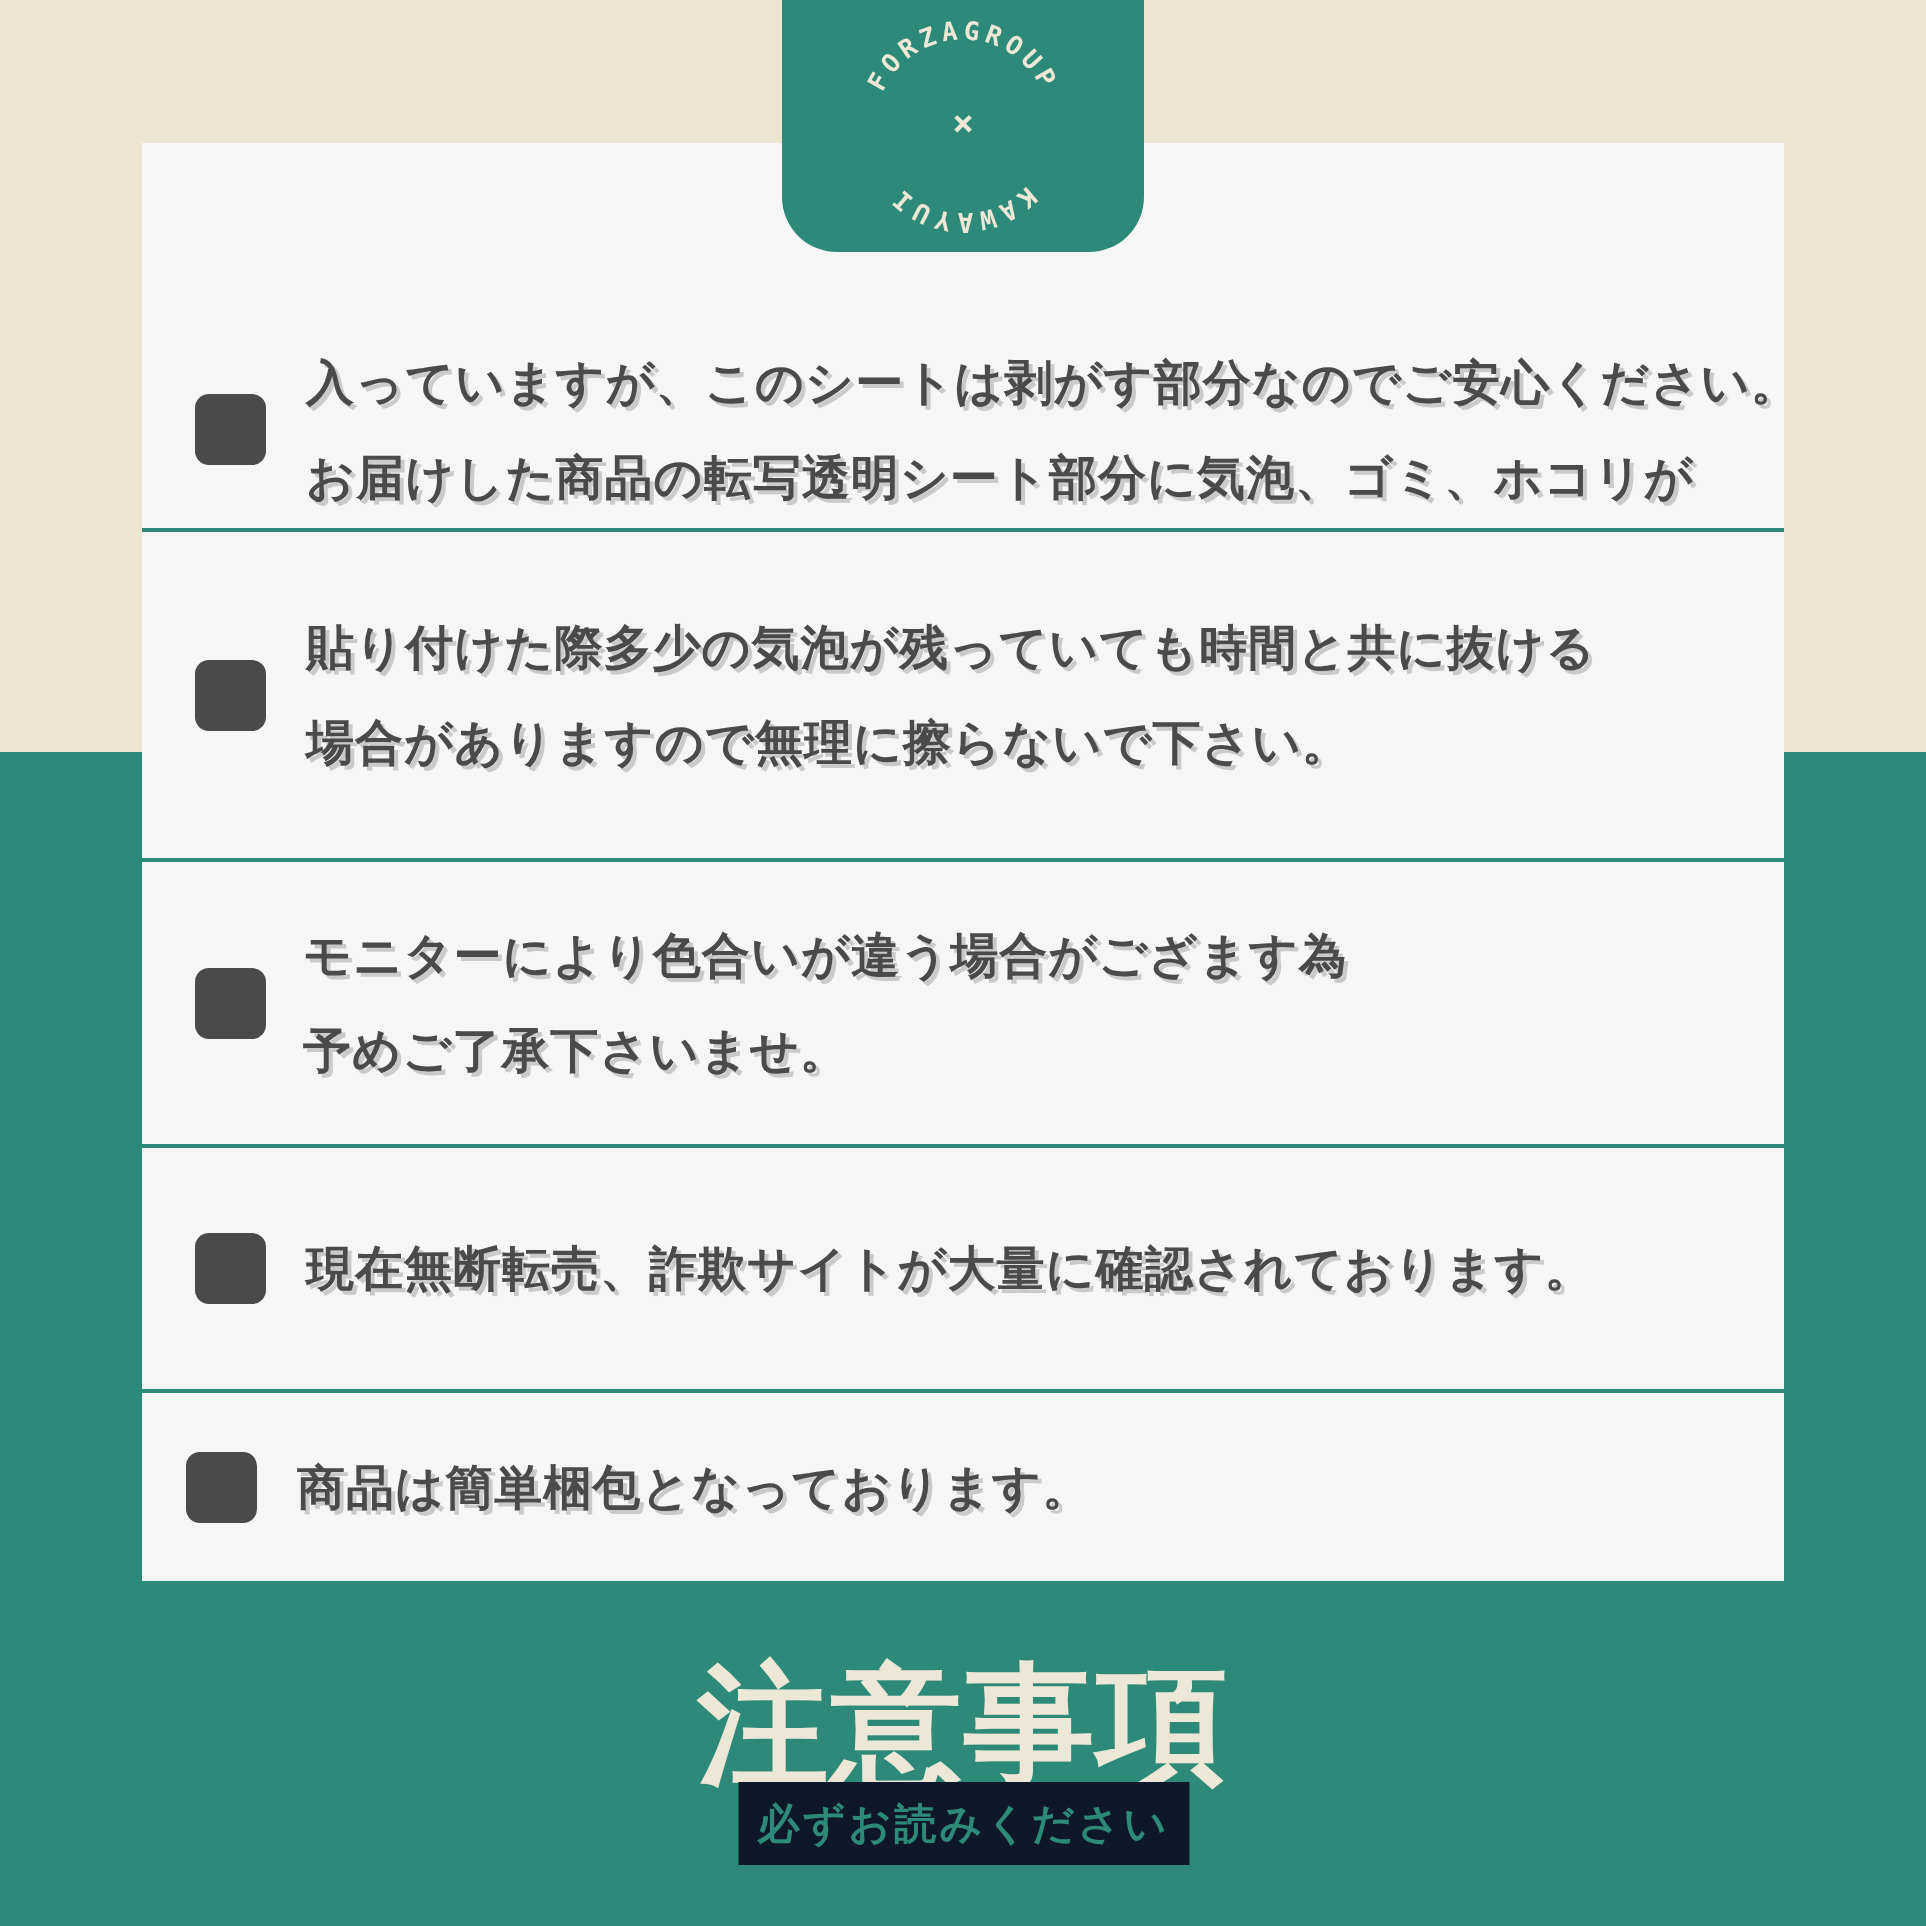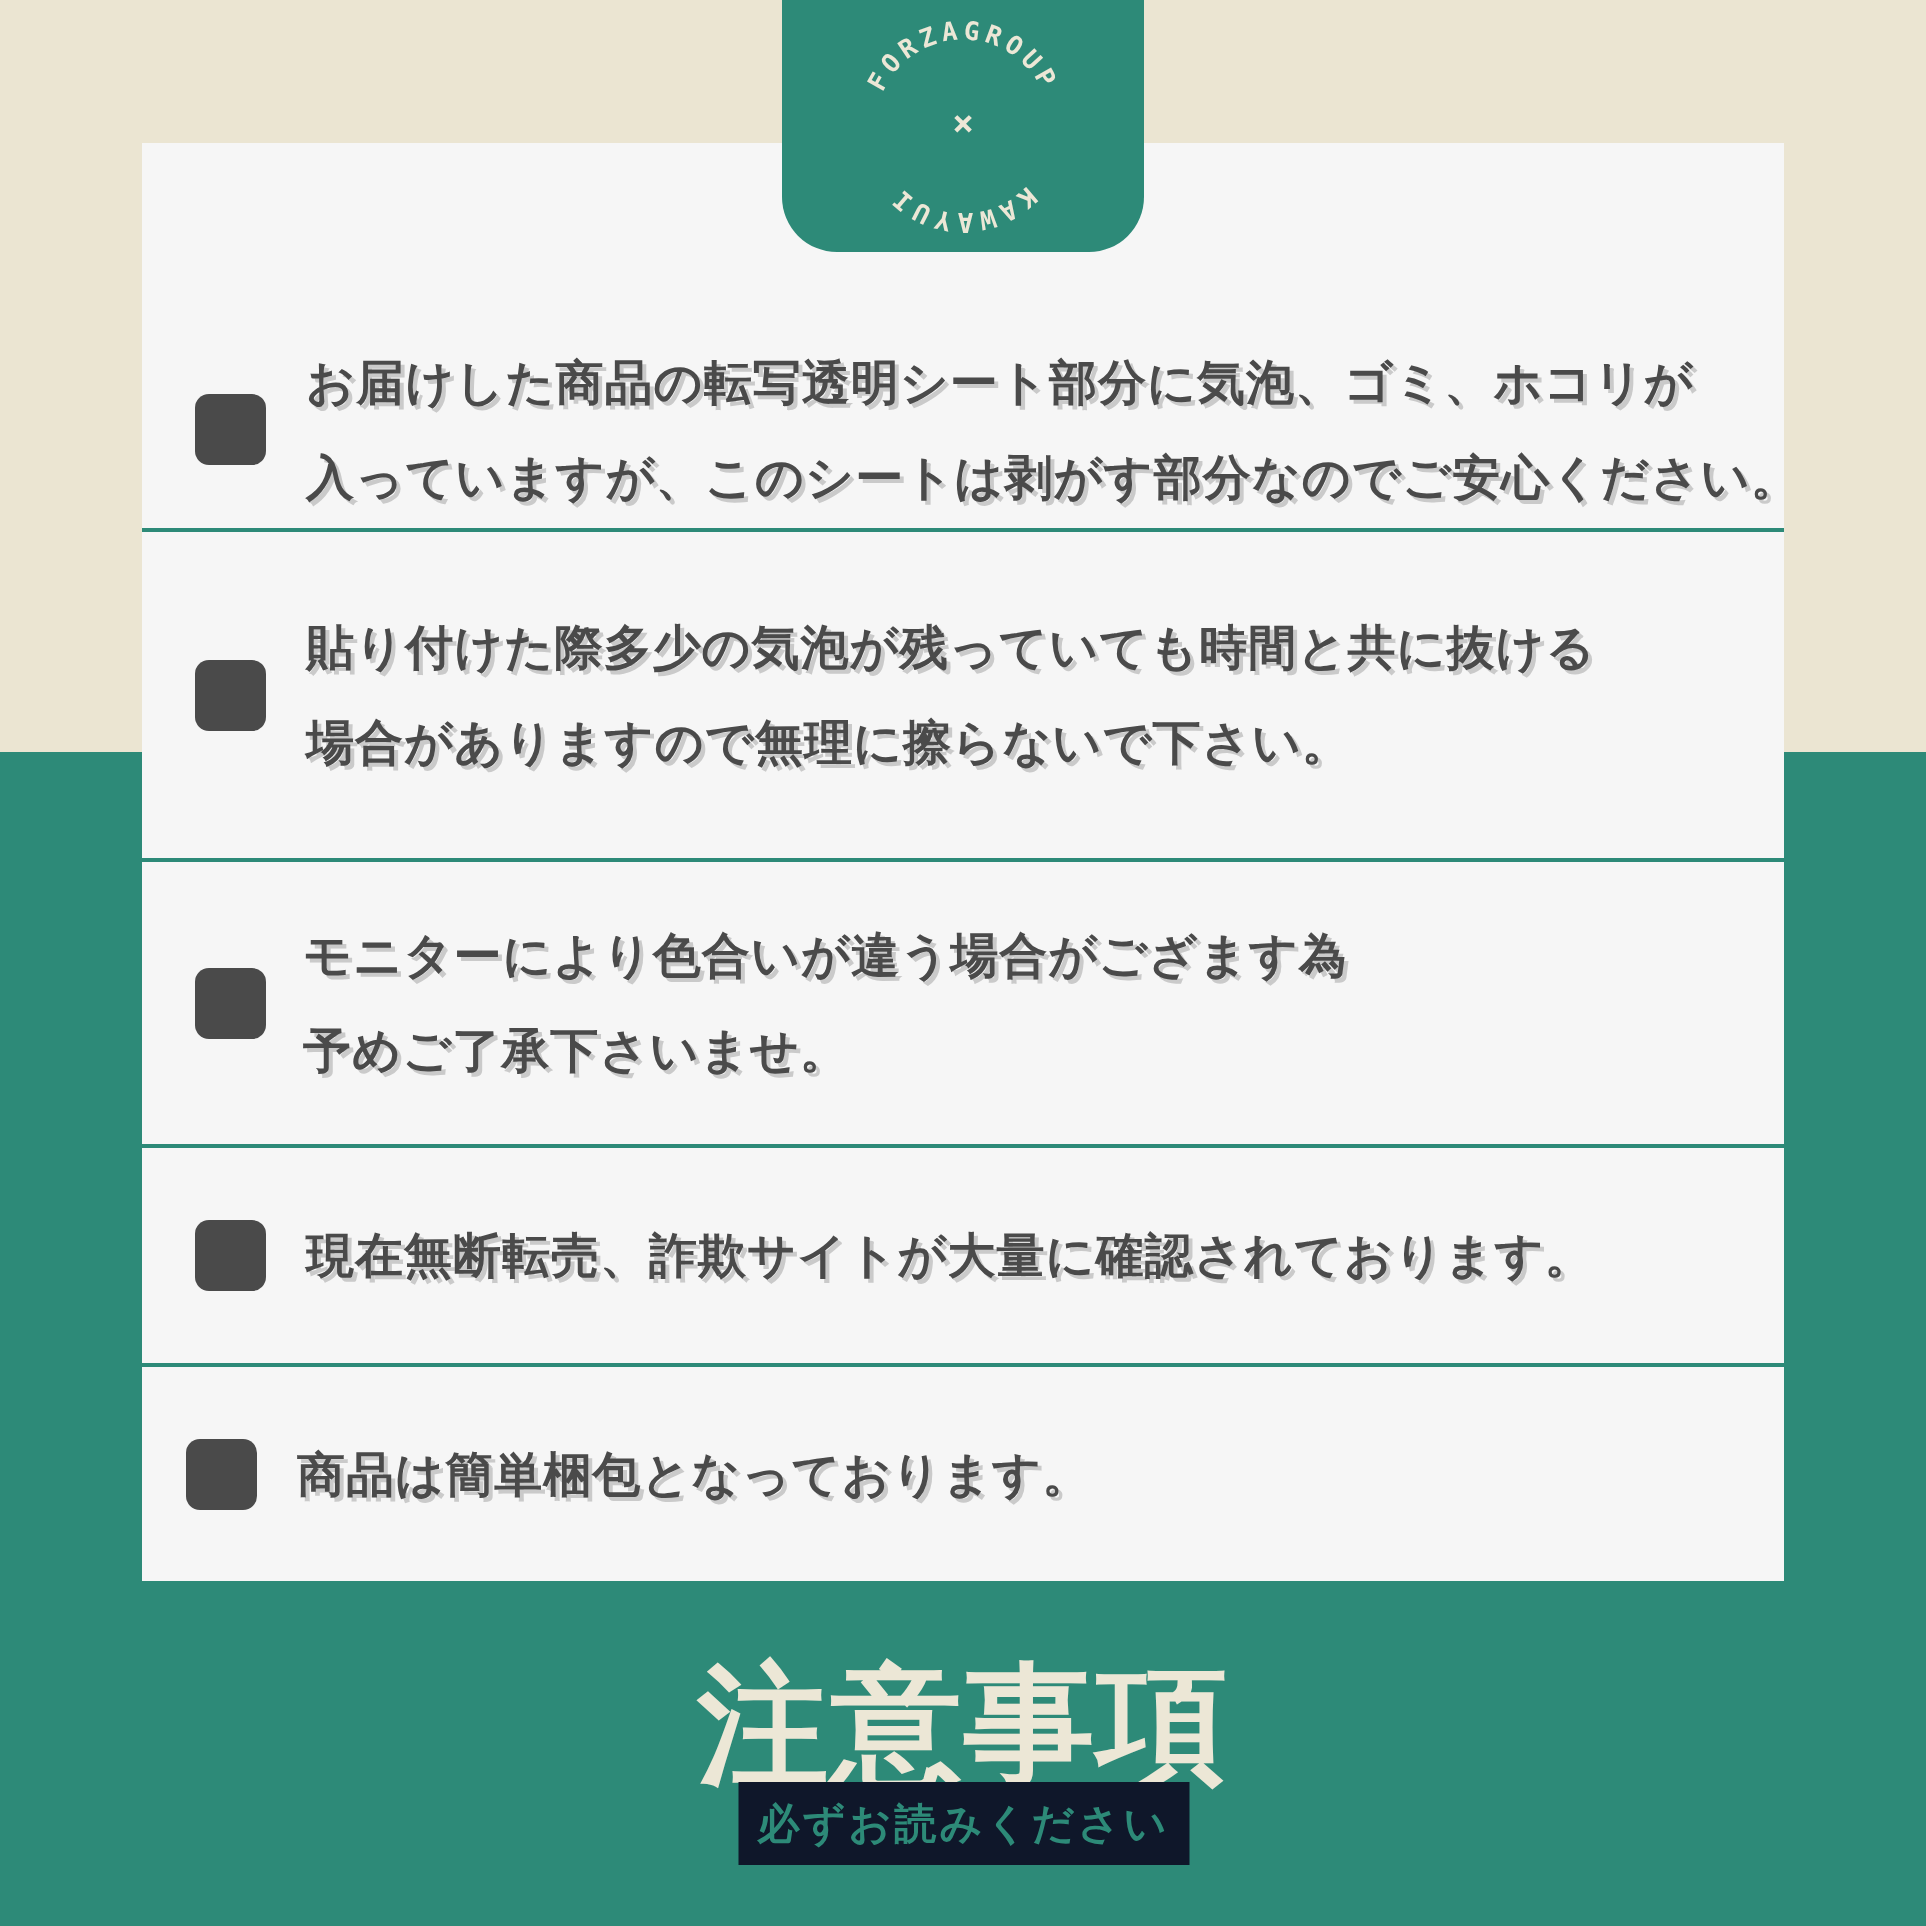--- a/index.html
+++ b/index.html
@@ -40,21 +40,21 @@
   .row {
     display: flex;
     align-items: center;
     padding-left: 53px;
     gap: 40px;
     box-sizing: border-box;
   }
   .row-1 { height: 385px; padding-top: 188px; }
   .row-2 { height: 326px; }
   .row-3 { height: 282px; gap: 37px; }
-  .row-4 { height: 215px; }
+  .row-4 { height: 241px; }
   .row-5 { flex: 1; padding-left: 44px; }
   .divider {
     height: 4px;
     width: 100%;
     background: #2d8a78;
     flex: none;
   }
   .checkbox {
     flex: none;
     width: 71px; height: 71px;
@@ -136,22 +136,22 @@
 
 <div class="page">
   <div class="bg-top"></div>
   <div class="bg-bottom"></div>
 
   <div class="card">
 
     <div class="row row-1">
       <div class="checkbox"></div>
       <div class="lines">
+        <div class="line">入っていますが、このシートは剥がす部分なのでご安心ください。</div>
         <div class="line">お届けした商品の転写透明シート部分に気泡、ゴミ、ホコリが</div>
-        <div class="line">入っていますが、このシートは剥がす部分なのでご安心ください。</div>
       </div>
     </div>
     <div class="divider"></div>
 
     <div class="row row-2">
       <div class="checkbox"></div>
       <div class="lines">
         <div class="line">貼り付けた際多少の気泡が残っていても時間と共に抜ける</div>
         <div class="line">場合がありますので無理に擦らないで下さい。</div>
       </div>

